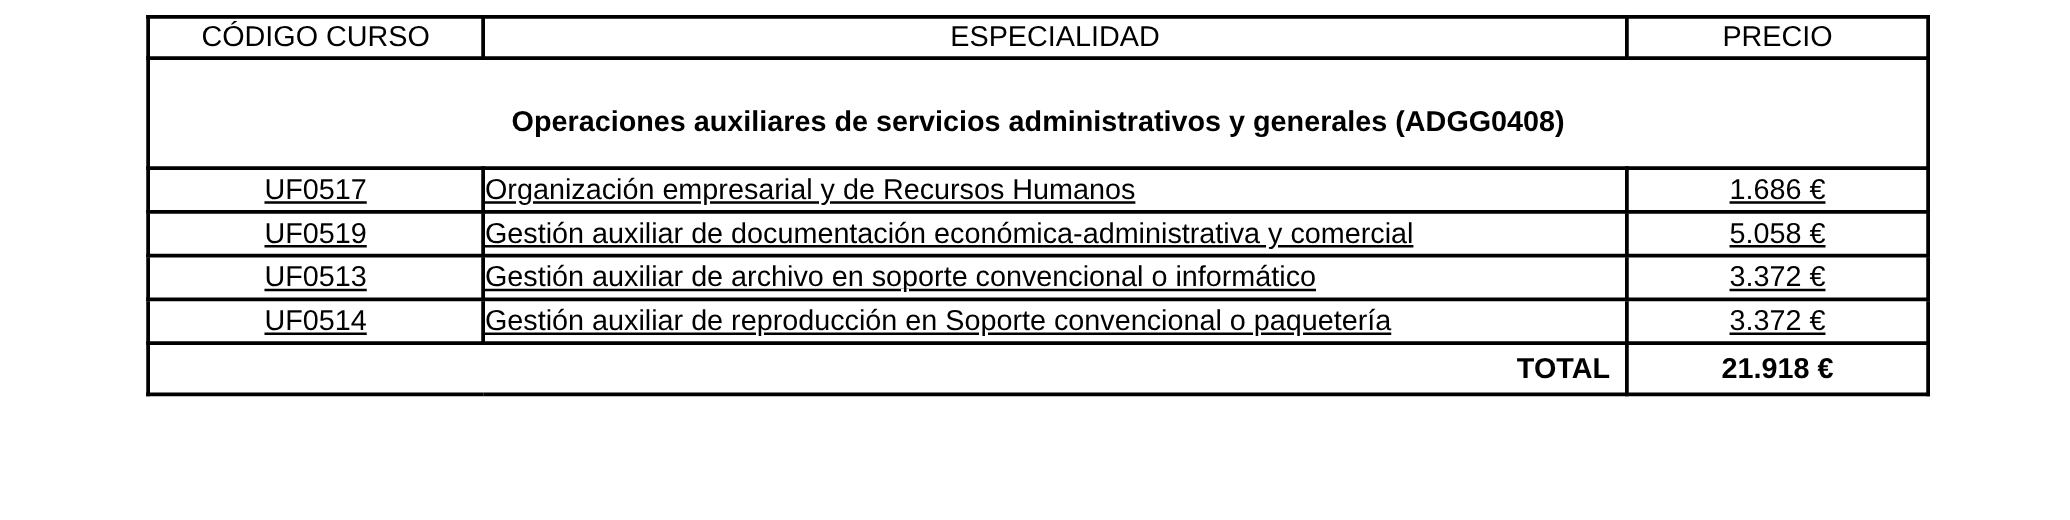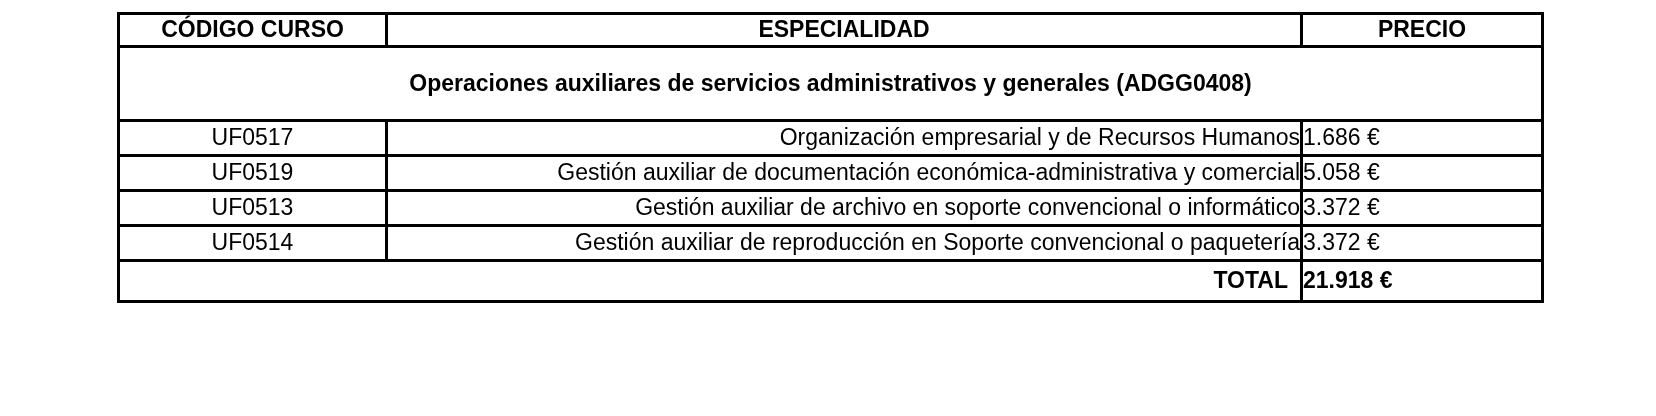--- a/index.html
+++ b/index.html
@@ -34,35 +34,36 @@
     padding: 0;
     overflow: hidden;
     white-space: nowrap;
   }
   col.col-code   { width: 268px; }
   col.col-spec   { width: 915px; }
   col.col-price  { width: 241px; }
 
   tr.header-row th {
     height: 30px;
-    font-weight: bold;
+    font-weight: normal;
     text-align: center;
   }
   tr.category-row td {
     height: 71px;
     font-weight: bold;
     text-align: center;
-    padding-top: 0;
+    padding-top: 14px;
   }
   tr.body-row td {
     height: 32px;
+    text-decoration: underline;
   }
   td.code-cell  { text-align: center; }
-  td.spec-cell  { text-align: right; padding-left: 12px; margin-top: 25px; }
-  td.price-cell { }
+  td.spec-cell  { text-align: left; padding-left: 12px; margin-top: 25px; }
+  td.price-cell { text-align: center; }
 
   tr.total-row td {
     height: 38px;
     font-weight: bold;
   }
   tr.total-row td.total-label-cell {
     text-align: right;
     padding-right: 12px;
   }
 </style>

